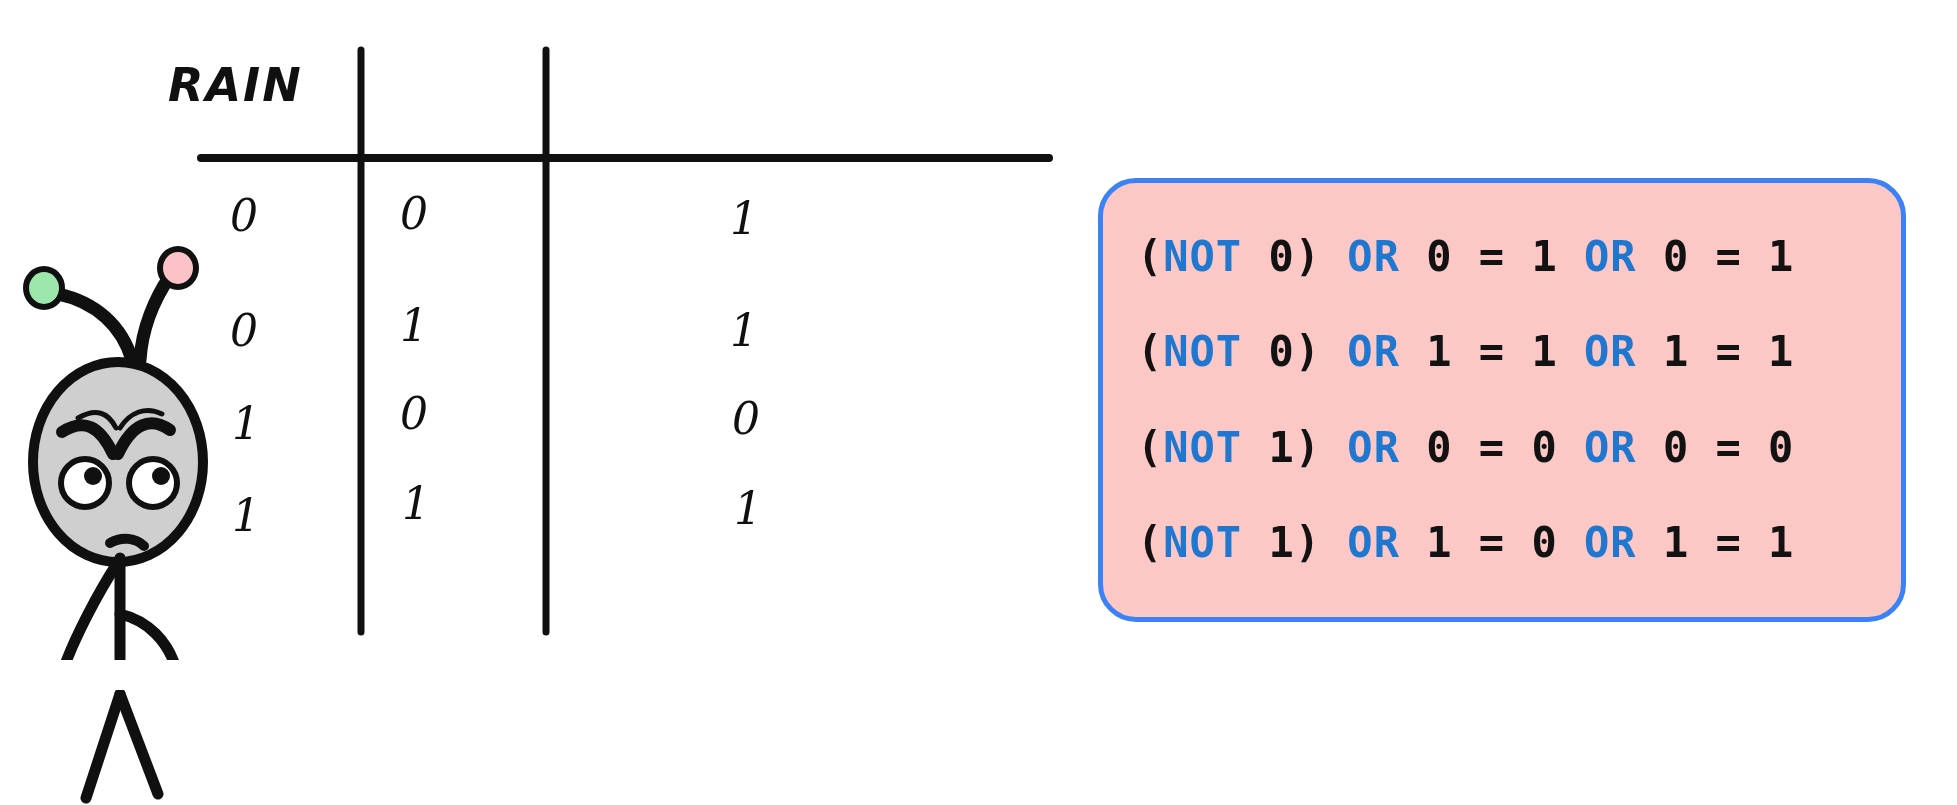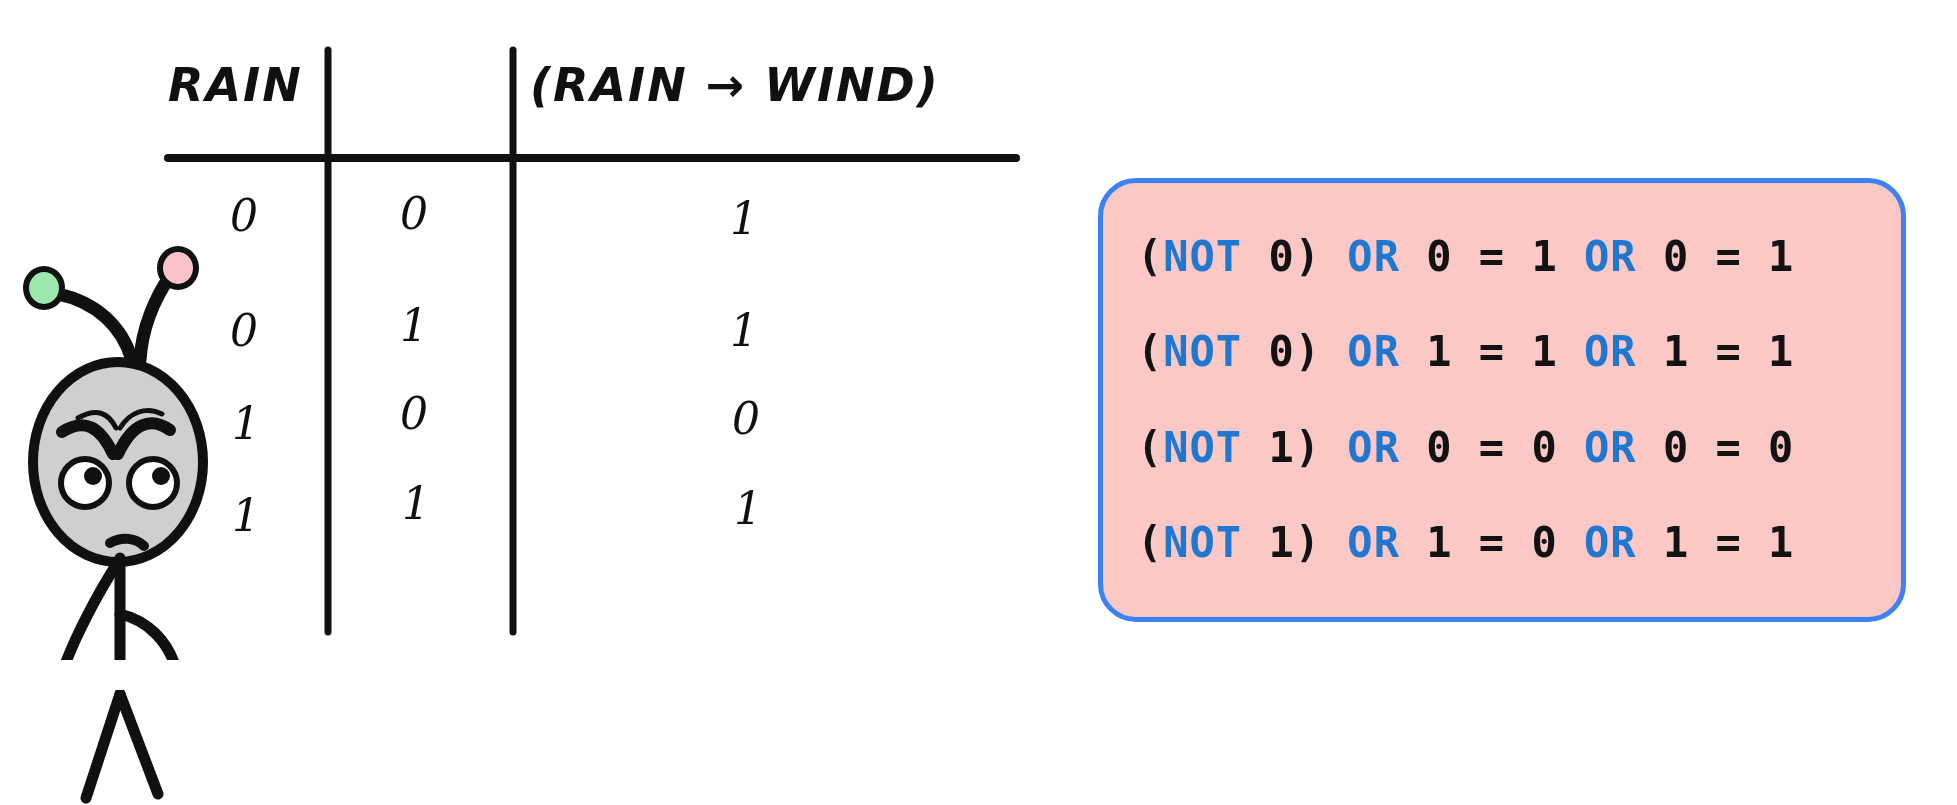--- a/index.html
+++ b/index.html
@@ -16,20 +16,21 @@
     font-family: "DejaVu Sans", sans-serif;
   }
 
   
   #truth-table {
     position: absolute;
     left: 0;
     top: 0;
     width: 1060px;
     height: 700px;
+    padding-left: 33px;
   }
   .tt-cell {
     position: absolute;
     color: #111111;
     white-space: pre;
   }
   .tt-head {
     font-family: "DejaVu Sans", sans-serif;
     font-style: italic;
     font-weight: 700;
@@ -77,21 +78,20 @@
 <div id="stage">
 
   <div id="truth-table">
     <svg width="1060" height="700" viewBox="0 0 1060 700">
       <line x1="328" y1="50" x2="328" y2="632" stroke="#101010" stroke-width="7" stroke-linecap="round"></line>
       <line x1="513" y1="50" x2="513" y2="632" stroke="#101010" stroke-width="7" stroke-linecap="round"></line>
       <line x1="168" y1="158" x2="1016" y2="158" stroke="#101010" stroke-width="8" stroke-linecap="round"></line>
     </svg>
 
     <div class="tt-cell tt-head" style="left:168px; top:58px;">RAIN</div>
-    <div class="tt-cell tt-head" style="left:530px; top:58px;">(RAIN → WIND)</div>
 
     
     <div class="tt-cell tt-val" style="left:230px; top:190px;">0</div>
     <div class="tt-cell tt-val" style="left:400px; top:188px;">0</div>
     <div class="tt-cell tt-val" style="left:730px; top:193px;">1</div>
 
     
     <div class="tt-cell tt-val" style="left:230px; top:305px;">0</div>
     <div class="tt-cell tt-val" style="left:400px; top:300px;">1</div>
     <div class="tt-cell tt-val" style="left:730px; top:305px;">1</div>

